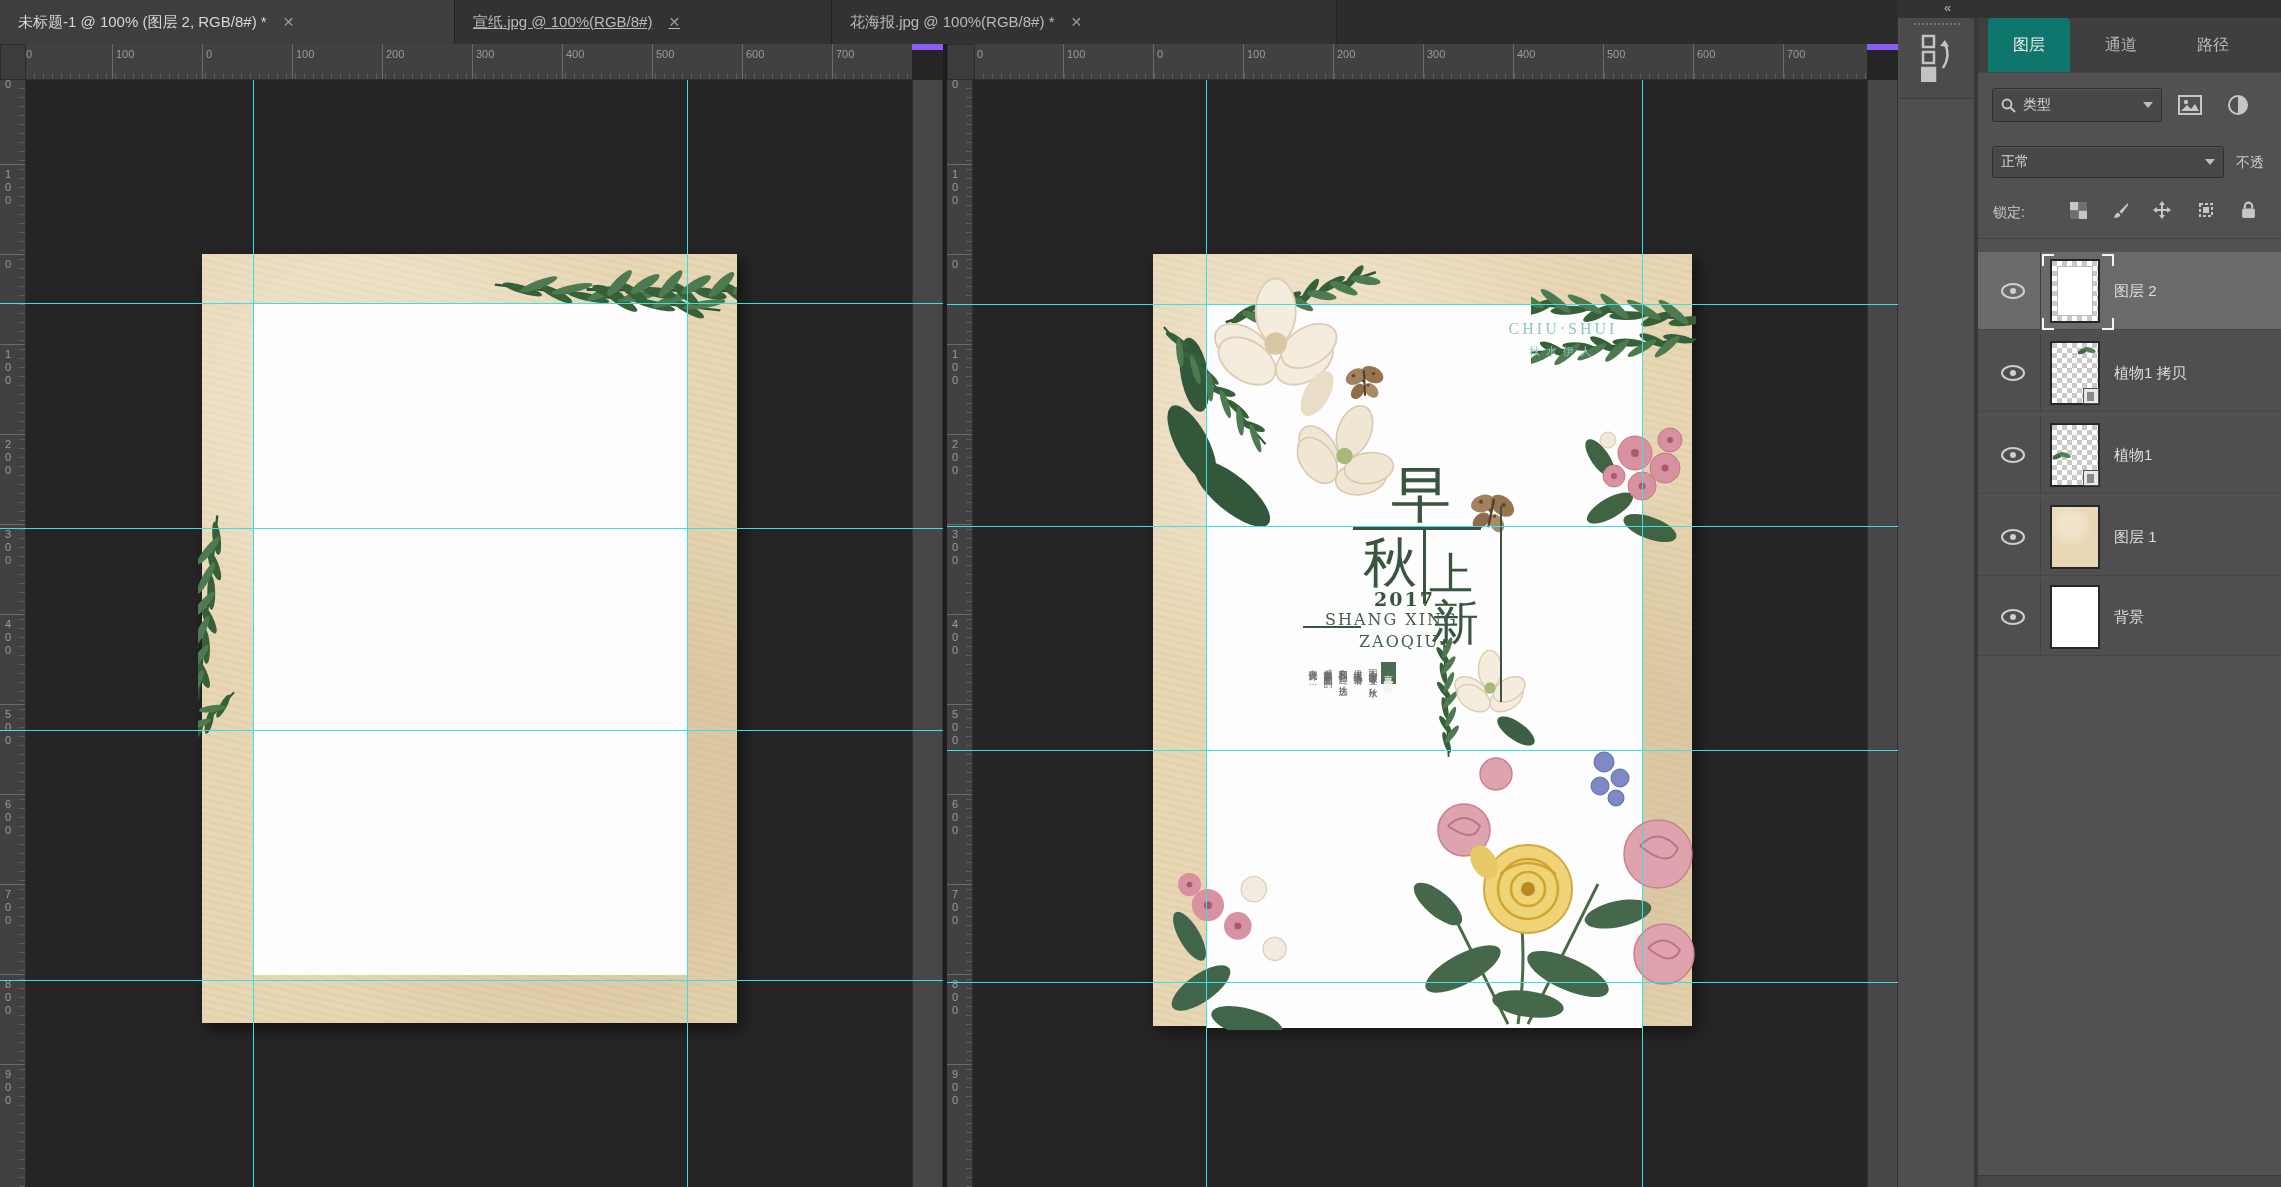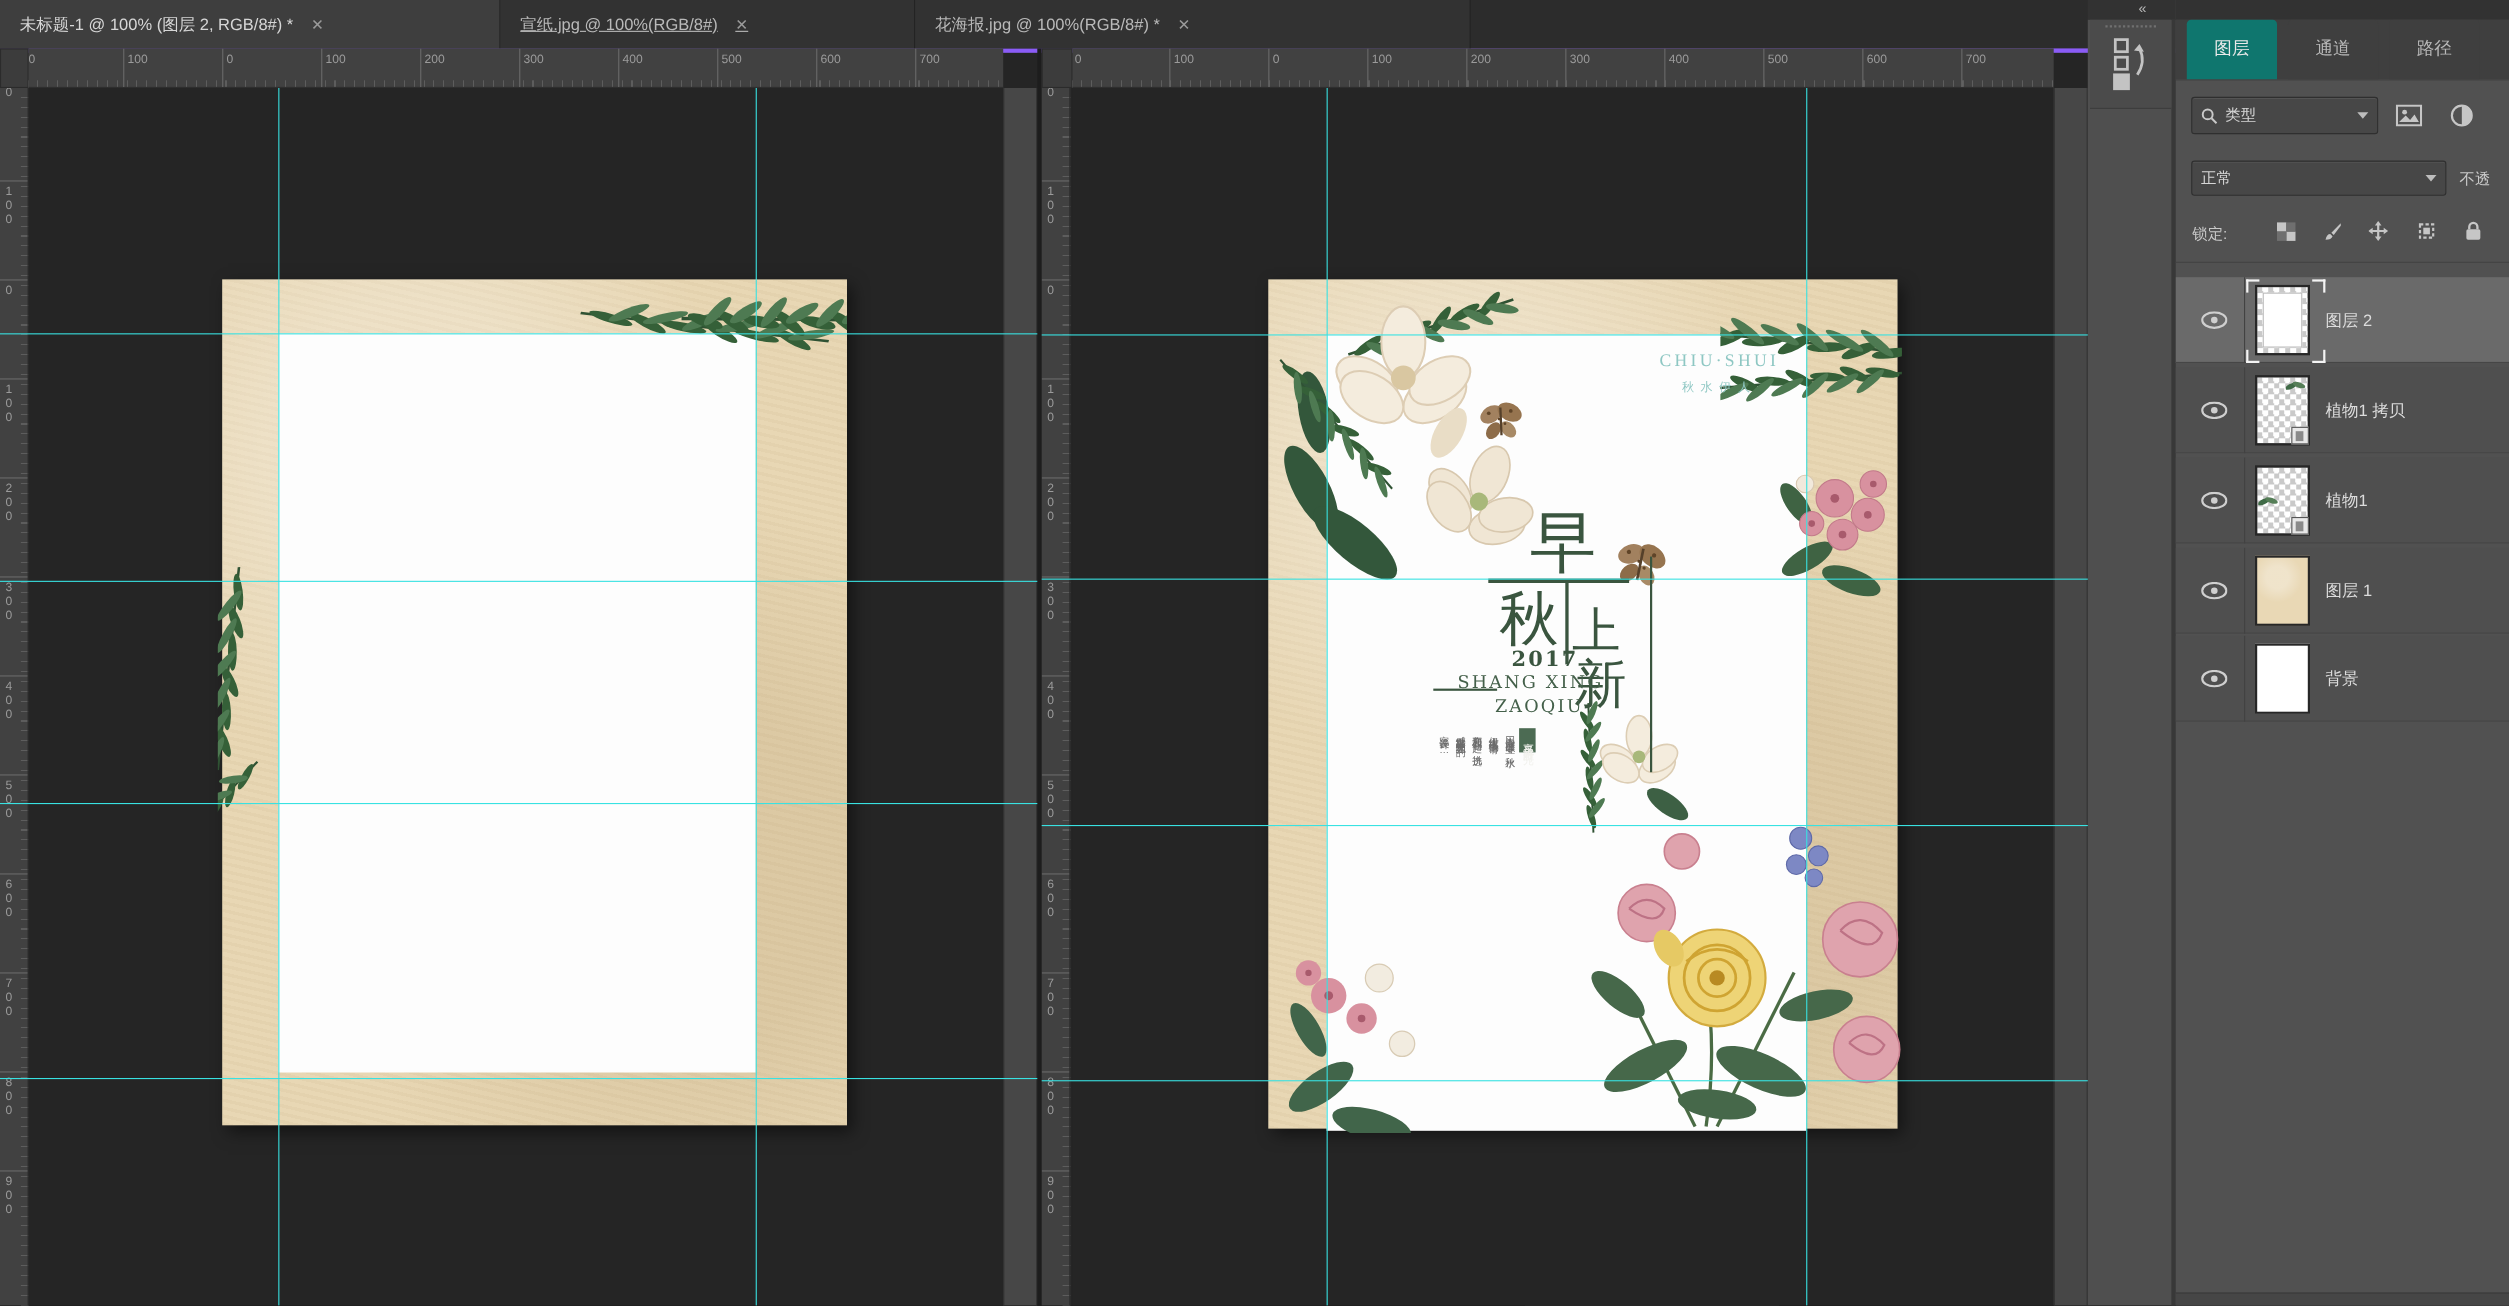--- a/index.html
+++ b/index.html
@@ -1,21 +1,21 @@
 <!DOCTYPE html>
 <html><head>
 <meta charset="utf-8">
 <style>
   html,body{margin:0;padding:0;background:#1b1b1b;}
   #app{position:relative;width:2281px;height:1187px;overflow:hidden;
        background:#252525;font-family:"Liberation Sans","DejaVu Sans",sans-serif;
        -webkit-font-smoothing:antialiased;}
   
   .tabbar{position:absolute;left:0;top:0;width:2281px;height:44px;background:#2c2c2c;
-          border-bottom:4px solid #8b5cf6;display:flex;}
+          border-bottom:6px solid #8b5cf6;display:flex;}
   .doc-tab{height:44px;display:flex;align-items:center;box-sizing:border-box;
            padding:0 14px 0 18px;background:#323232;border-right:1px solid #222;
            color:#b9b9b9;font-size:15px;white-space:nowrap;overflow:hidden;}
   .doc-tab.active{background:#3e3e3e;color:#d6d6d6;}
   .tab-x{margin-left:16px;color:#9a9a9a;font-size:14px;flex:0 0 auto;}
   
   .ruler-corner{position:absolute;background:#3c3c3c;border:1px solid #2b2b2b;box-sizing:border-box;}
   .hruler{position:absolute;height:36px;background:#414141;border-bottom:1px solid #2e2e2e;
           box-sizing:border-box;overflow:hidden;
           background-image:repeating-linear-gradient(90deg,transparent 0 8px,#5d5d5d 8px 9px);
@@ -24,21 +24,21 @@
           box-sizing:border-box;overflow:hidden;
           background-image:repeating-linear-gradient(180deg,transparent 0 8px,#5d5d5d 8px 9px);
           background-size:7px 100%;background-position:19px 0;background-repeat:no-repeat;}
   .hr-label{position:absolute;top:4px;color:#9b9b9b;font-size:11px;}
   .hr-tick{position:absolute;top:0;width:1px;height:36px;background:#6a6a6a;}
   .vr-label{position:absolute;left:2px;color:#9b9b9b;font-size:11px;
             writing-mode:vertical-rl;text-orientation:upright;letter-spacing:1px;}
   .vr-tick{position:absolute;left:0;height:1px;width:26px;background:#6a6a6a;}
   
   .viewport{position:absolute;background:#252525;overflow:hidden;}
-  .canvas{position:absolute;box-shadow:5px 6px 14px rgba(0,0,0,.5);padding-left:33px;}
+  .canvas{position:absolute;box-shadow:5px 6px 14px rgba(0,0,0,.5);}
   .paper{position:absolute;inset:0;
          background:
            radial-gradient(circle at 30% 20%, rgba(255,255,255,.25) 0 18%, transparent 40%),
            radial-gradient(circle at 75% 70%, rgba(166,138,90,.18) 0 22%, transparent 50%),
            repeating-linear-gradient(13deg, rgba(171,143,97,.07) 0 3px, transparent 3px 7px),
            #e8d7b4;}
   .whitebox{position:absolute;background:#fdfdfd;}
   .flora{position:absolute;}
   
   .guide-h{position:absolute;height:1px;background:#38e2e2;z-index:40;}

